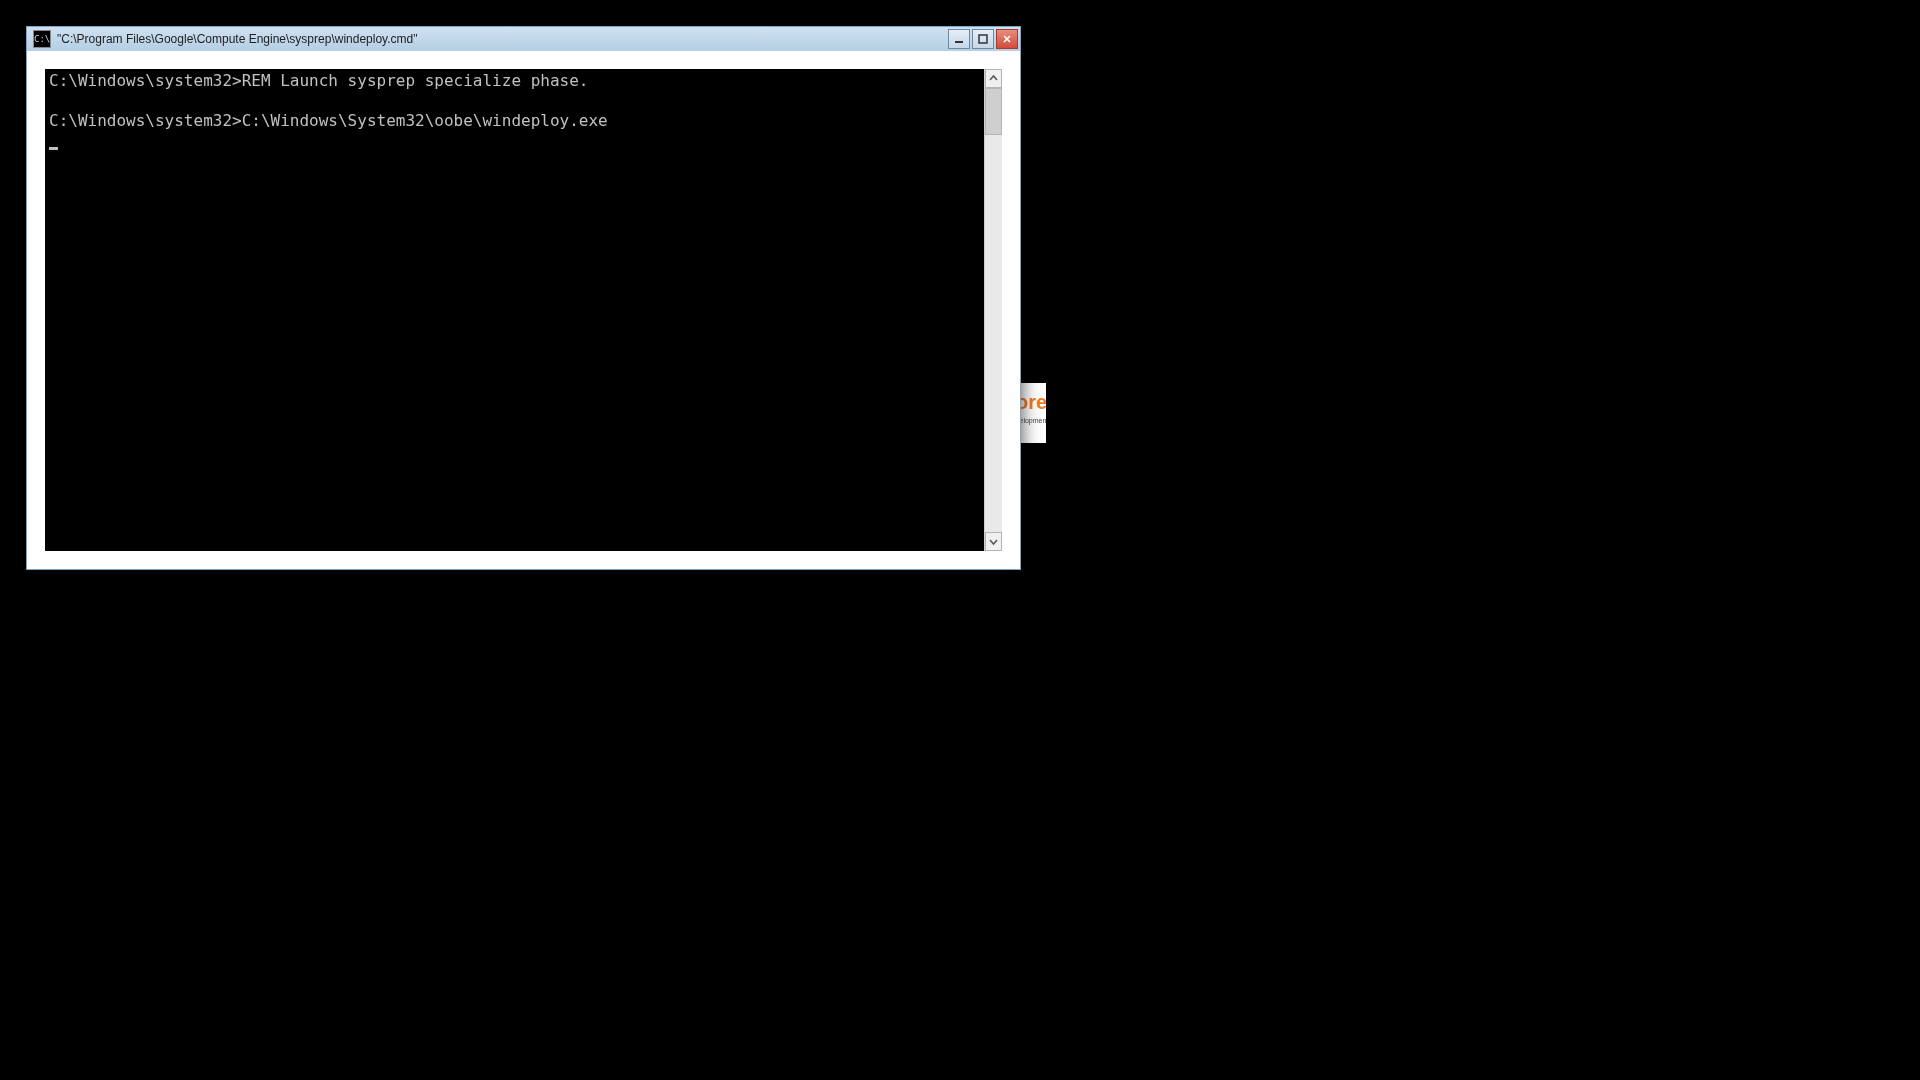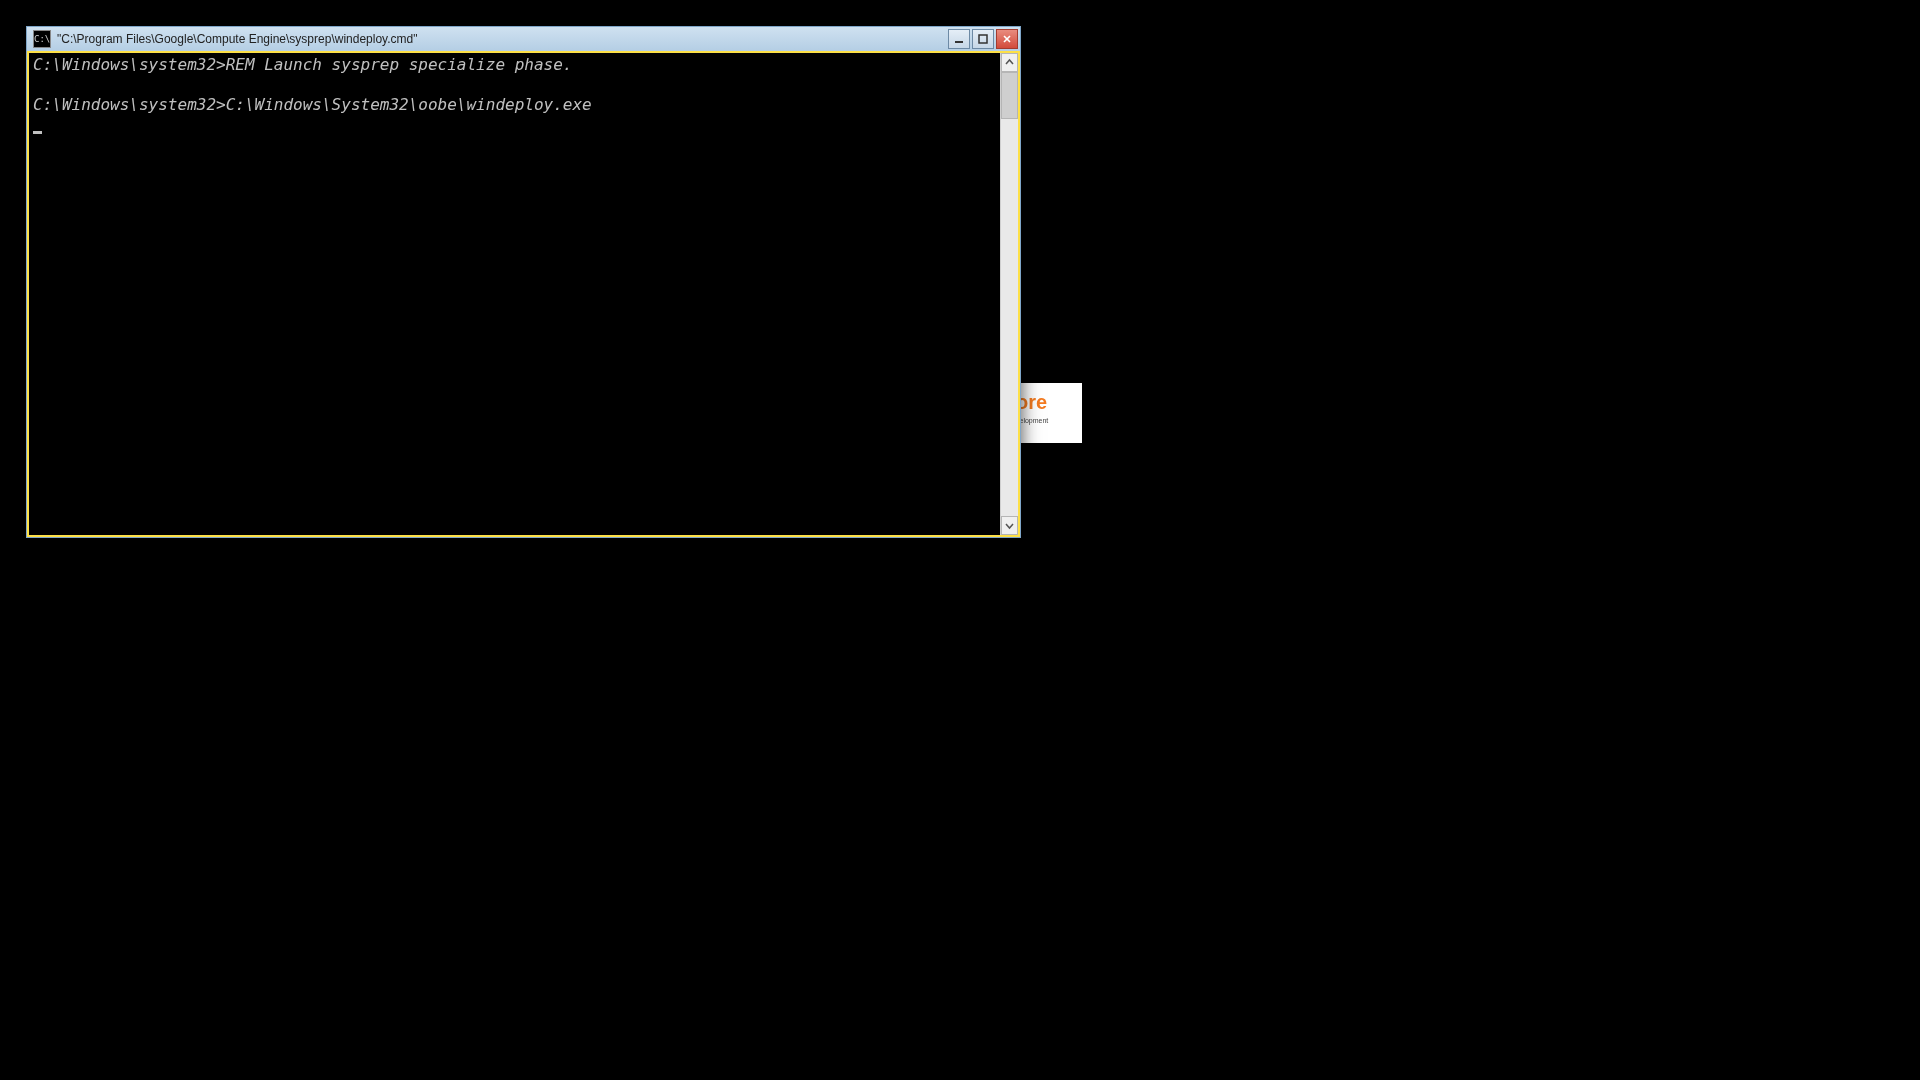--- a/index.html
+++ b/index.html
@@ -47,21 +47,21 @@
     font-size: 40px;
     font-weight: 300;
     letter-spacing: 0.5px;
   }
 
   
   .bgwin {
     position: absolute;
     left: 1020px;
     top: 383px;
-    width: 62px;
+    width: 26px;
     height: 60px;
     background: #fff;
     color: #000;
     overflow: hidden;
     box-shadow: 0 2px 10px rgba(0,0,0,0.4);
   }
   .bgwin .logo-text {
     color: #f47b20;
     font-size: 20px;
     font-weight: bold;
@@ -132,23 +132,22 @@
     justify-content: center;
   }
   .titlebar .controls .btn svg { display:block; }
   .titlebar .controls .close {
     background: linear-gradient(#e98b7e, #d24b3b);
     border-color: #a33b2f;
   }
 
   .client {
     display: flex;
-    background: #fde047;
-    padding: 2px;
-    font-style: italic;
+    background: #ffffff;
+    padding: 18px;
   }
   .console {
     flex: 1;
     background: #000;
     color: #c0c0c0;
     font-family: Consolas, "Lucida Console", monospace;
     font-size: 16px;
     line-height: 20px;
     white-space: pre;
     height: 478px;

